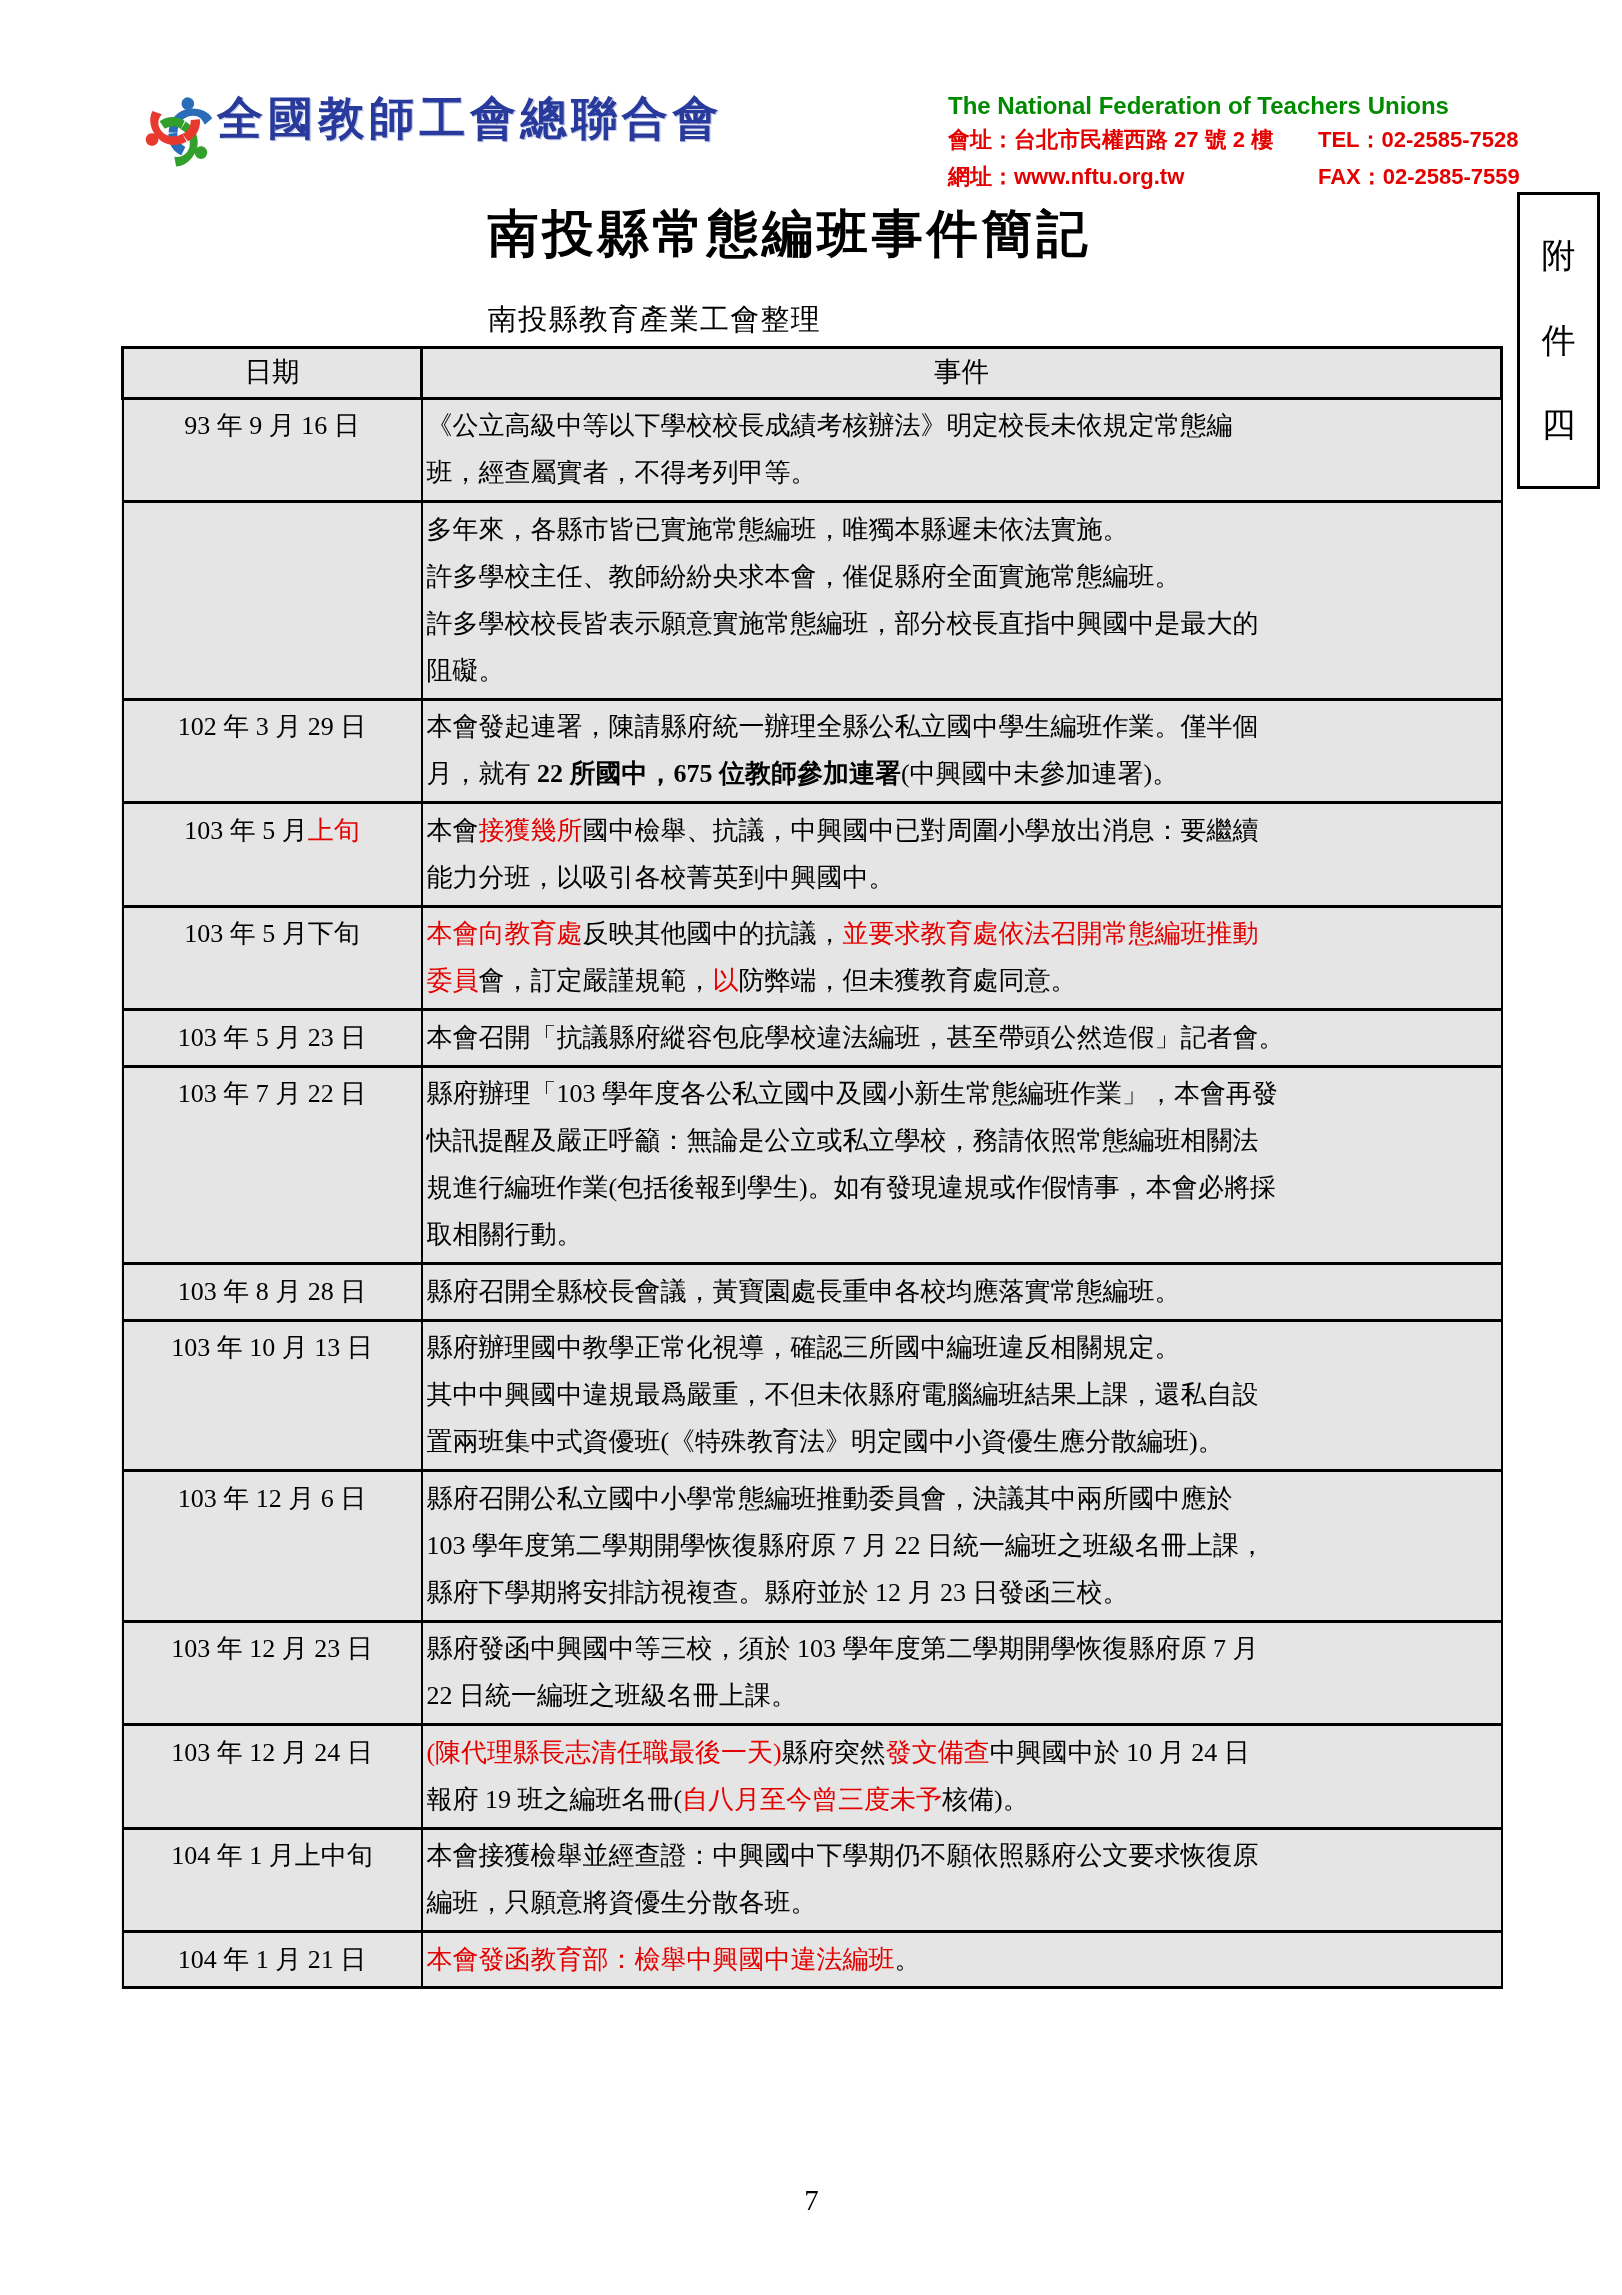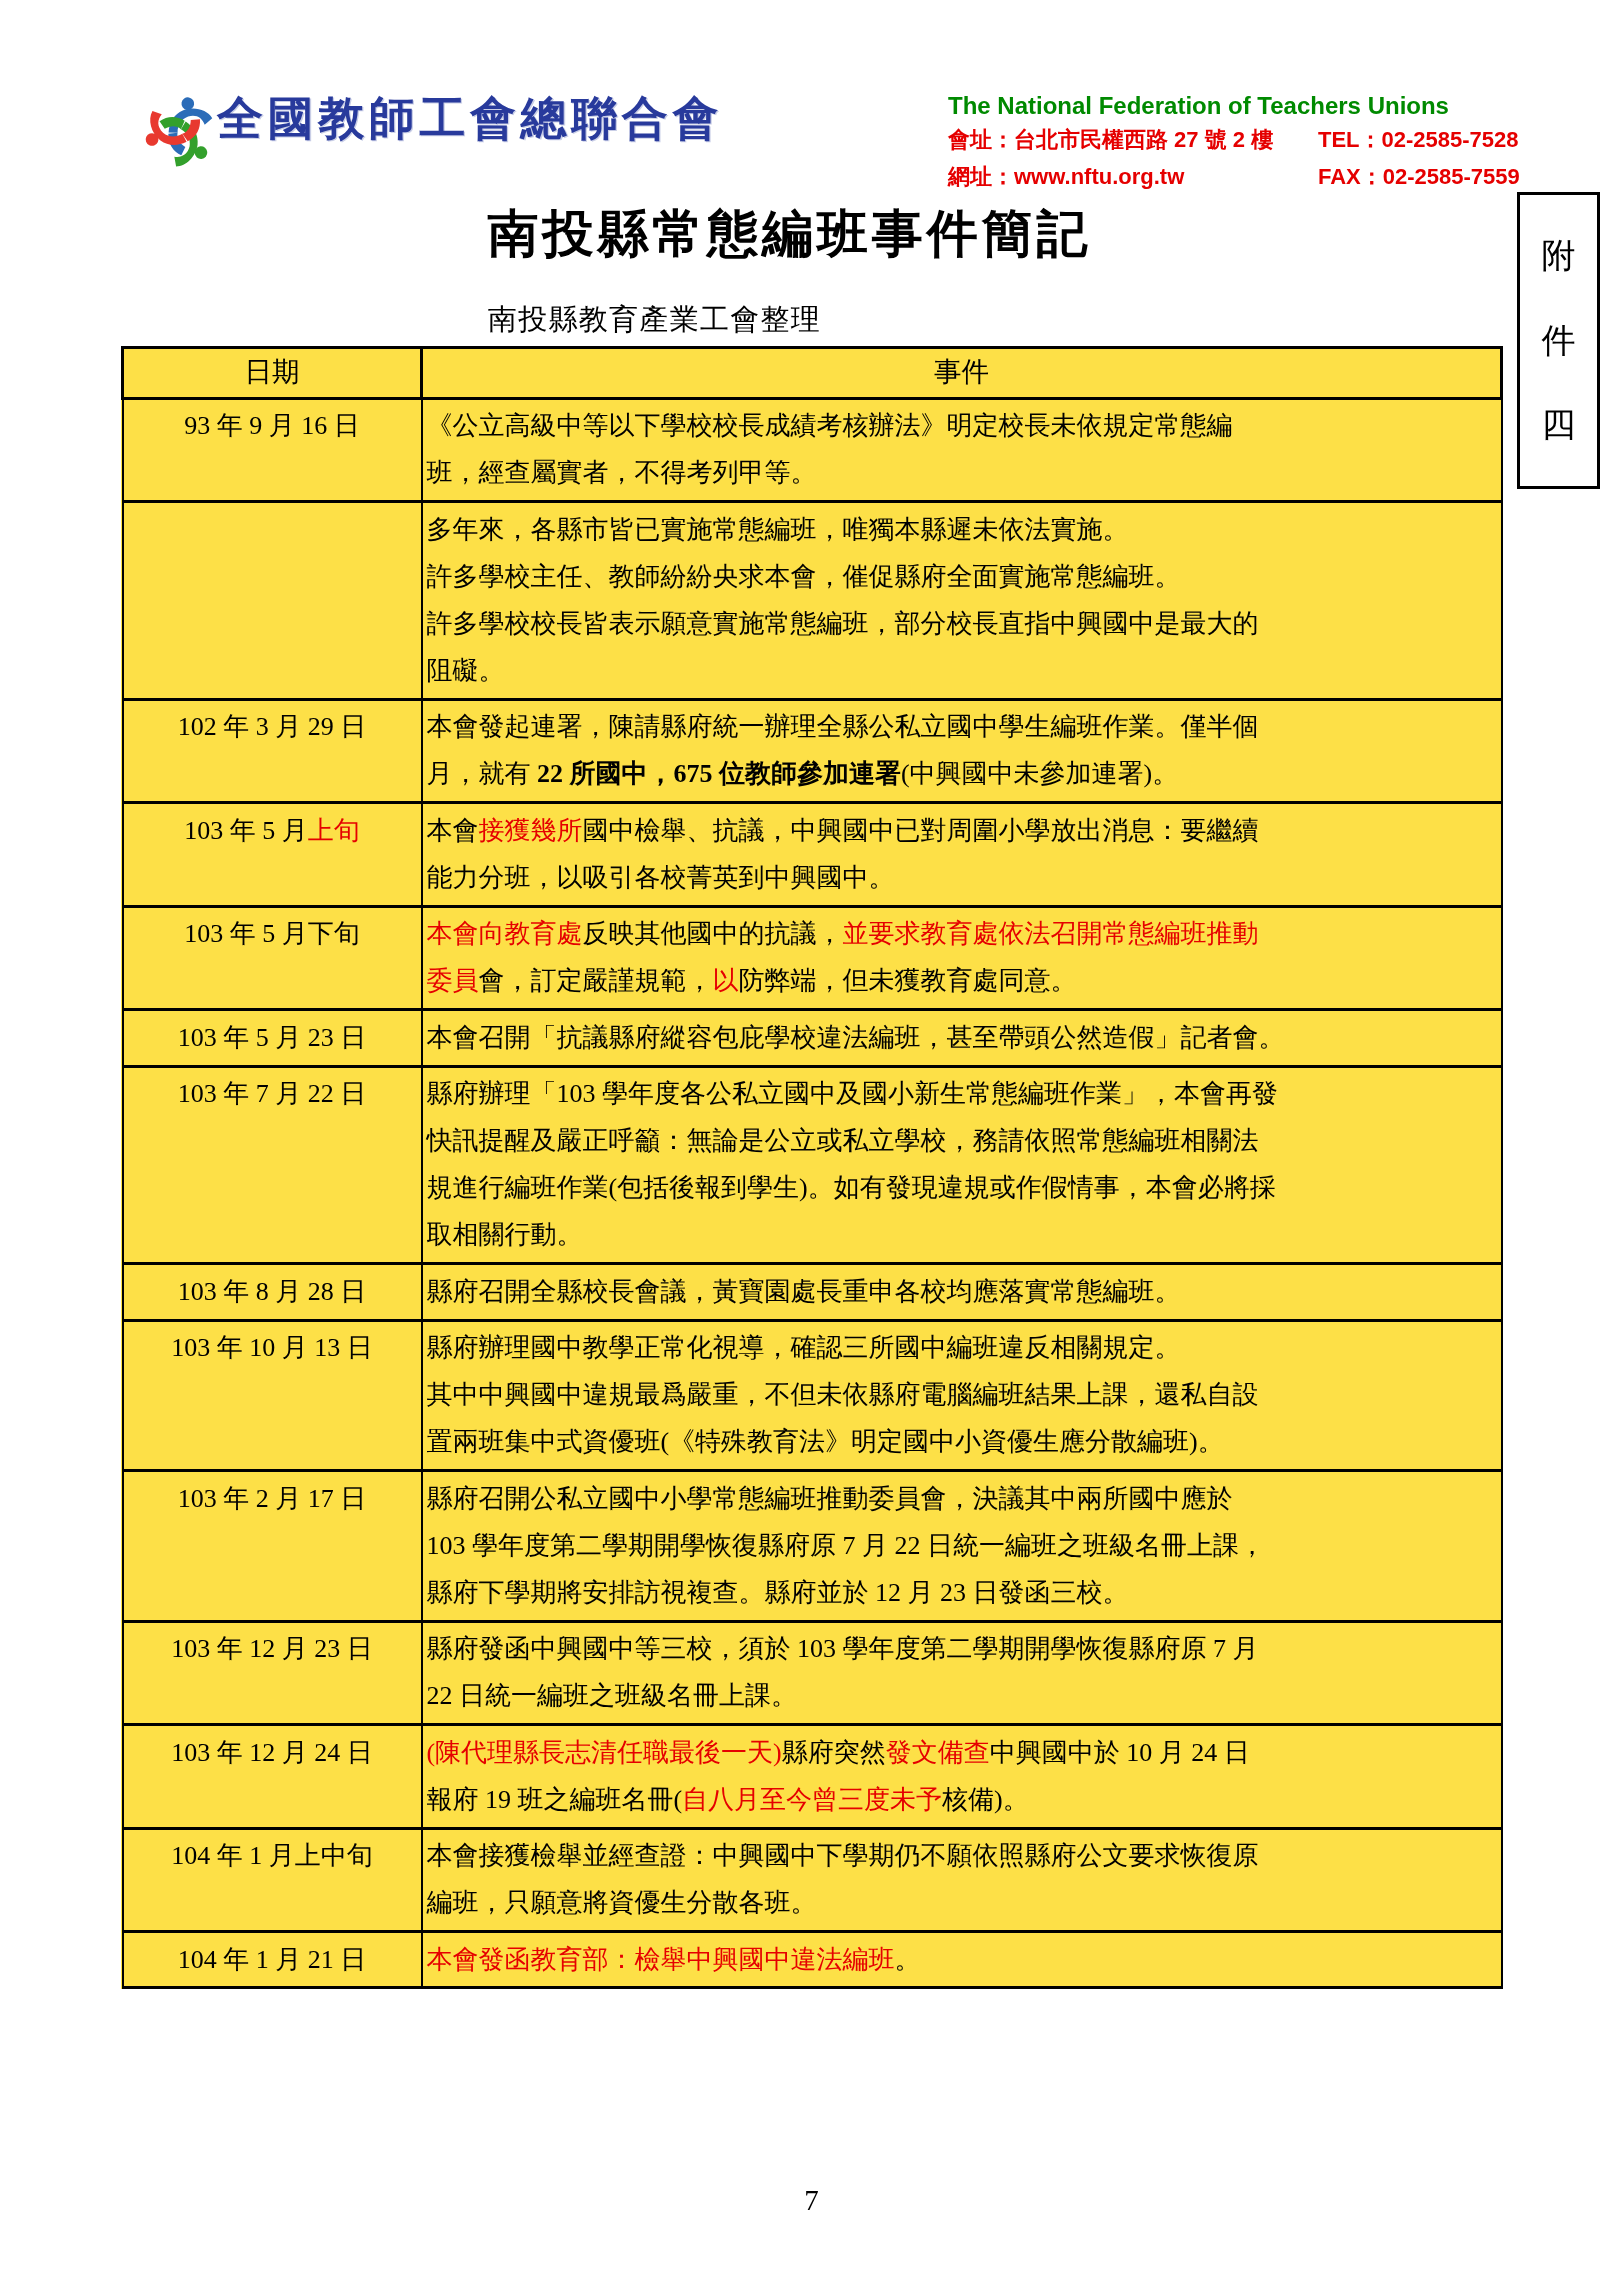--- a/index.html
+++ b/index.html
@@ -62,21 +62,21 @@
   .doc-subtitle{
     position:absolute;left:0;top:300px;width:1309px;
     text-align:center;font-size:29px;letter-spacing:1.3px;white-space:nowrap;
   }
 
   
   table.events{
     position:absolute;left:121px;top:346px;
     width:1382px;
     border-collapse:collapse;table-layout:fixed;
-    background:#fde047;
+    background:#e5e5e5;
   }
   table.events col.c-date{width:299px;}
   table.events th{
     border:3.3px solid #000;
     font-size:27.5px;font-weight:normal;
     padding:5.2px 0 6.5px 0;text-align:center;
   }
   table.events td{
     border:3.3px solid #000;
     border-left-width:2px;border-right-width:2px;
@@ -218,21 +218,21 @@
         </tr>
         <tr>
           <td class="date-cell"><span>103 年 10 月 13 日</span></td>
           <td class="event-cell">
             <div class="ln"><span>縣府辦理國中教學正常化視導，確認三所國中編班違反相關規定。</span></div>
             <div class="ln"><span>其中中興國中違規最爲嚴重，不但未依縣府電腦編班結果上課，還私自設</span></div>
             <div class="ln"><span>置兩班集中式資優班(《特殊教育法》明定國中小資優生應分散編班)。</span></div>
           </td>
         </tr>
         <tr>
-          <td class="date-cell"><span>103 年 2 月 17 日</span></td>
+          <td class="date-cell"><span>103 年 12 月 6 日</span></td>
           <td class="event-cell">
             <div class="ln"><span>縣府召開公私立國中小學常態編班推動委員會，決議其中兩所國中應於</span></div>
             <div class="ln"><span>103 學年度第二學期開學恢復縣府原 7 月 22 日統一編班之班級名冊上課，</span></div>
             <div class="ln"><span>縣府下學期將安排訪視複查。縣府並於 12 月 23 日發函三校。</span></div>
           </td>
         </tr>
         <tr>
           <td class="date-cell"><span>103 年 12 月 23 日</span></td>
           <td class="event-cell">
             <div class="ln"><span>縣府發函中興國中等三校，須於 103 學年度第二學期開學恢復縣府原 7 月</span></div>

